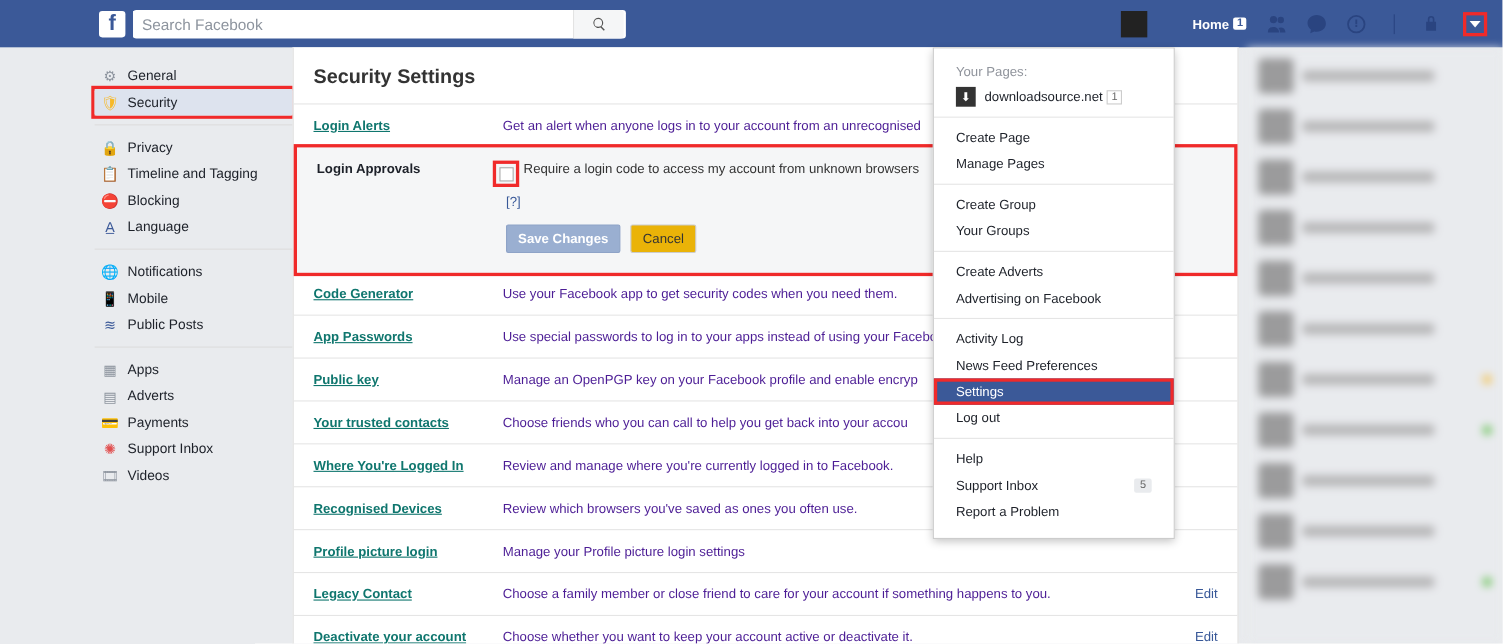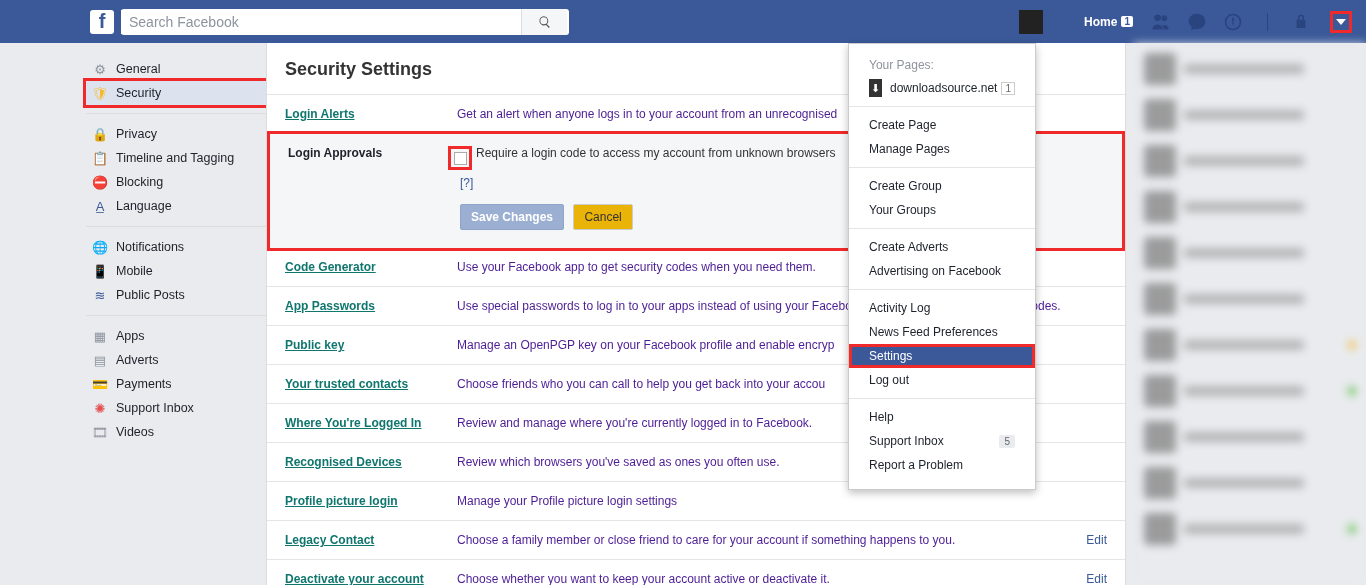--- a/index.html
+++ b/index.html
@@ -51,21 +51,21 @@
   .row-approvals .label { width: 160px; font-weight: bold; }
   .chk-wrap { width: 24px; height: 24px; border: 3px solid #f02a2a; display: inline-flex; align-items: center; justify-content: center; margin-right: 4px; }
   .chk { width: 13px; height: 13px; border: 1px solid #aaa; background: #fff; }
   .approvals-desc { color: #333; }
   .help { color: #385898; margin-left: 172px; margin-top: 6px; }
   .btns { margin-left: 172px; margin-top: 14px; }
   .btn-save { background: #9aafd1; color: #fff; border: 1px solid #8ea3c7; padding: 5px 10px; font-size: 12px; font-weight: bold; border-radius: 2px; margin-right: 6px; cursor: pointer; }
   .btn-cancel { background: #eab308; color: #333; border: 1px solid #ccc; padding: 5px 10px; font-size: 12px; border-radius: 2px; cursor: pointer; }
 
   
-  .dropdown { position: absolute; top: 43px; left: 848px; width: 188px; background: #fff; border: 1px solid #ccc; box-shadow: 0 3px 8px rgba(0,0,0,0.25); z-index: 100; padding: 6px 0; }
+  .dropdown { position: absolute; top: 43px; left: 848px; width: 220px; background: #fff; border: 1px solid #ccc; box-shadow: 0 3px 8px rgba(0,0,0,0.25); z-index: 100; padding: 6px 0; }
   .dd-section { border-bottom: 1px solid #e5e5e5; padding: 6px 0; }
   .dd-section:last-child { border-bottom: none; }
   .dd-header { color: #90949c; padding: 2px 20px 4px; font-size: 12px; }
   .dd-page { padding: 3px 20px; display: flex; align-items: center; }
   .dd-page .pico { width: 18px; height: 18px; background: #333; display: inline-flex; align-items: center; justify-content: center; color: #fff; font-size: 11px; margin-right: 8px; }
   .dd-page .pbadge { font-size: 10px; border: 1px solid #ccc; padding: 0 3px; margin-left: 4px; color: #666; }
   .dd-item { padding: 5px 20px; font-size: 12px; color: #1d2129; cursor: pointer; display: flex; align-items: center; }
   .dd-item.selected { background: #3b5998; color: #fff; outline: 3px solid #f02a2a; outline-offset: -3px; }
   .dd-item .cnt { margin-left: auto; background: #e9ebee; color: #666; font-size: 10px; padding: 1px 5px; border-radius: 2px; }
 

